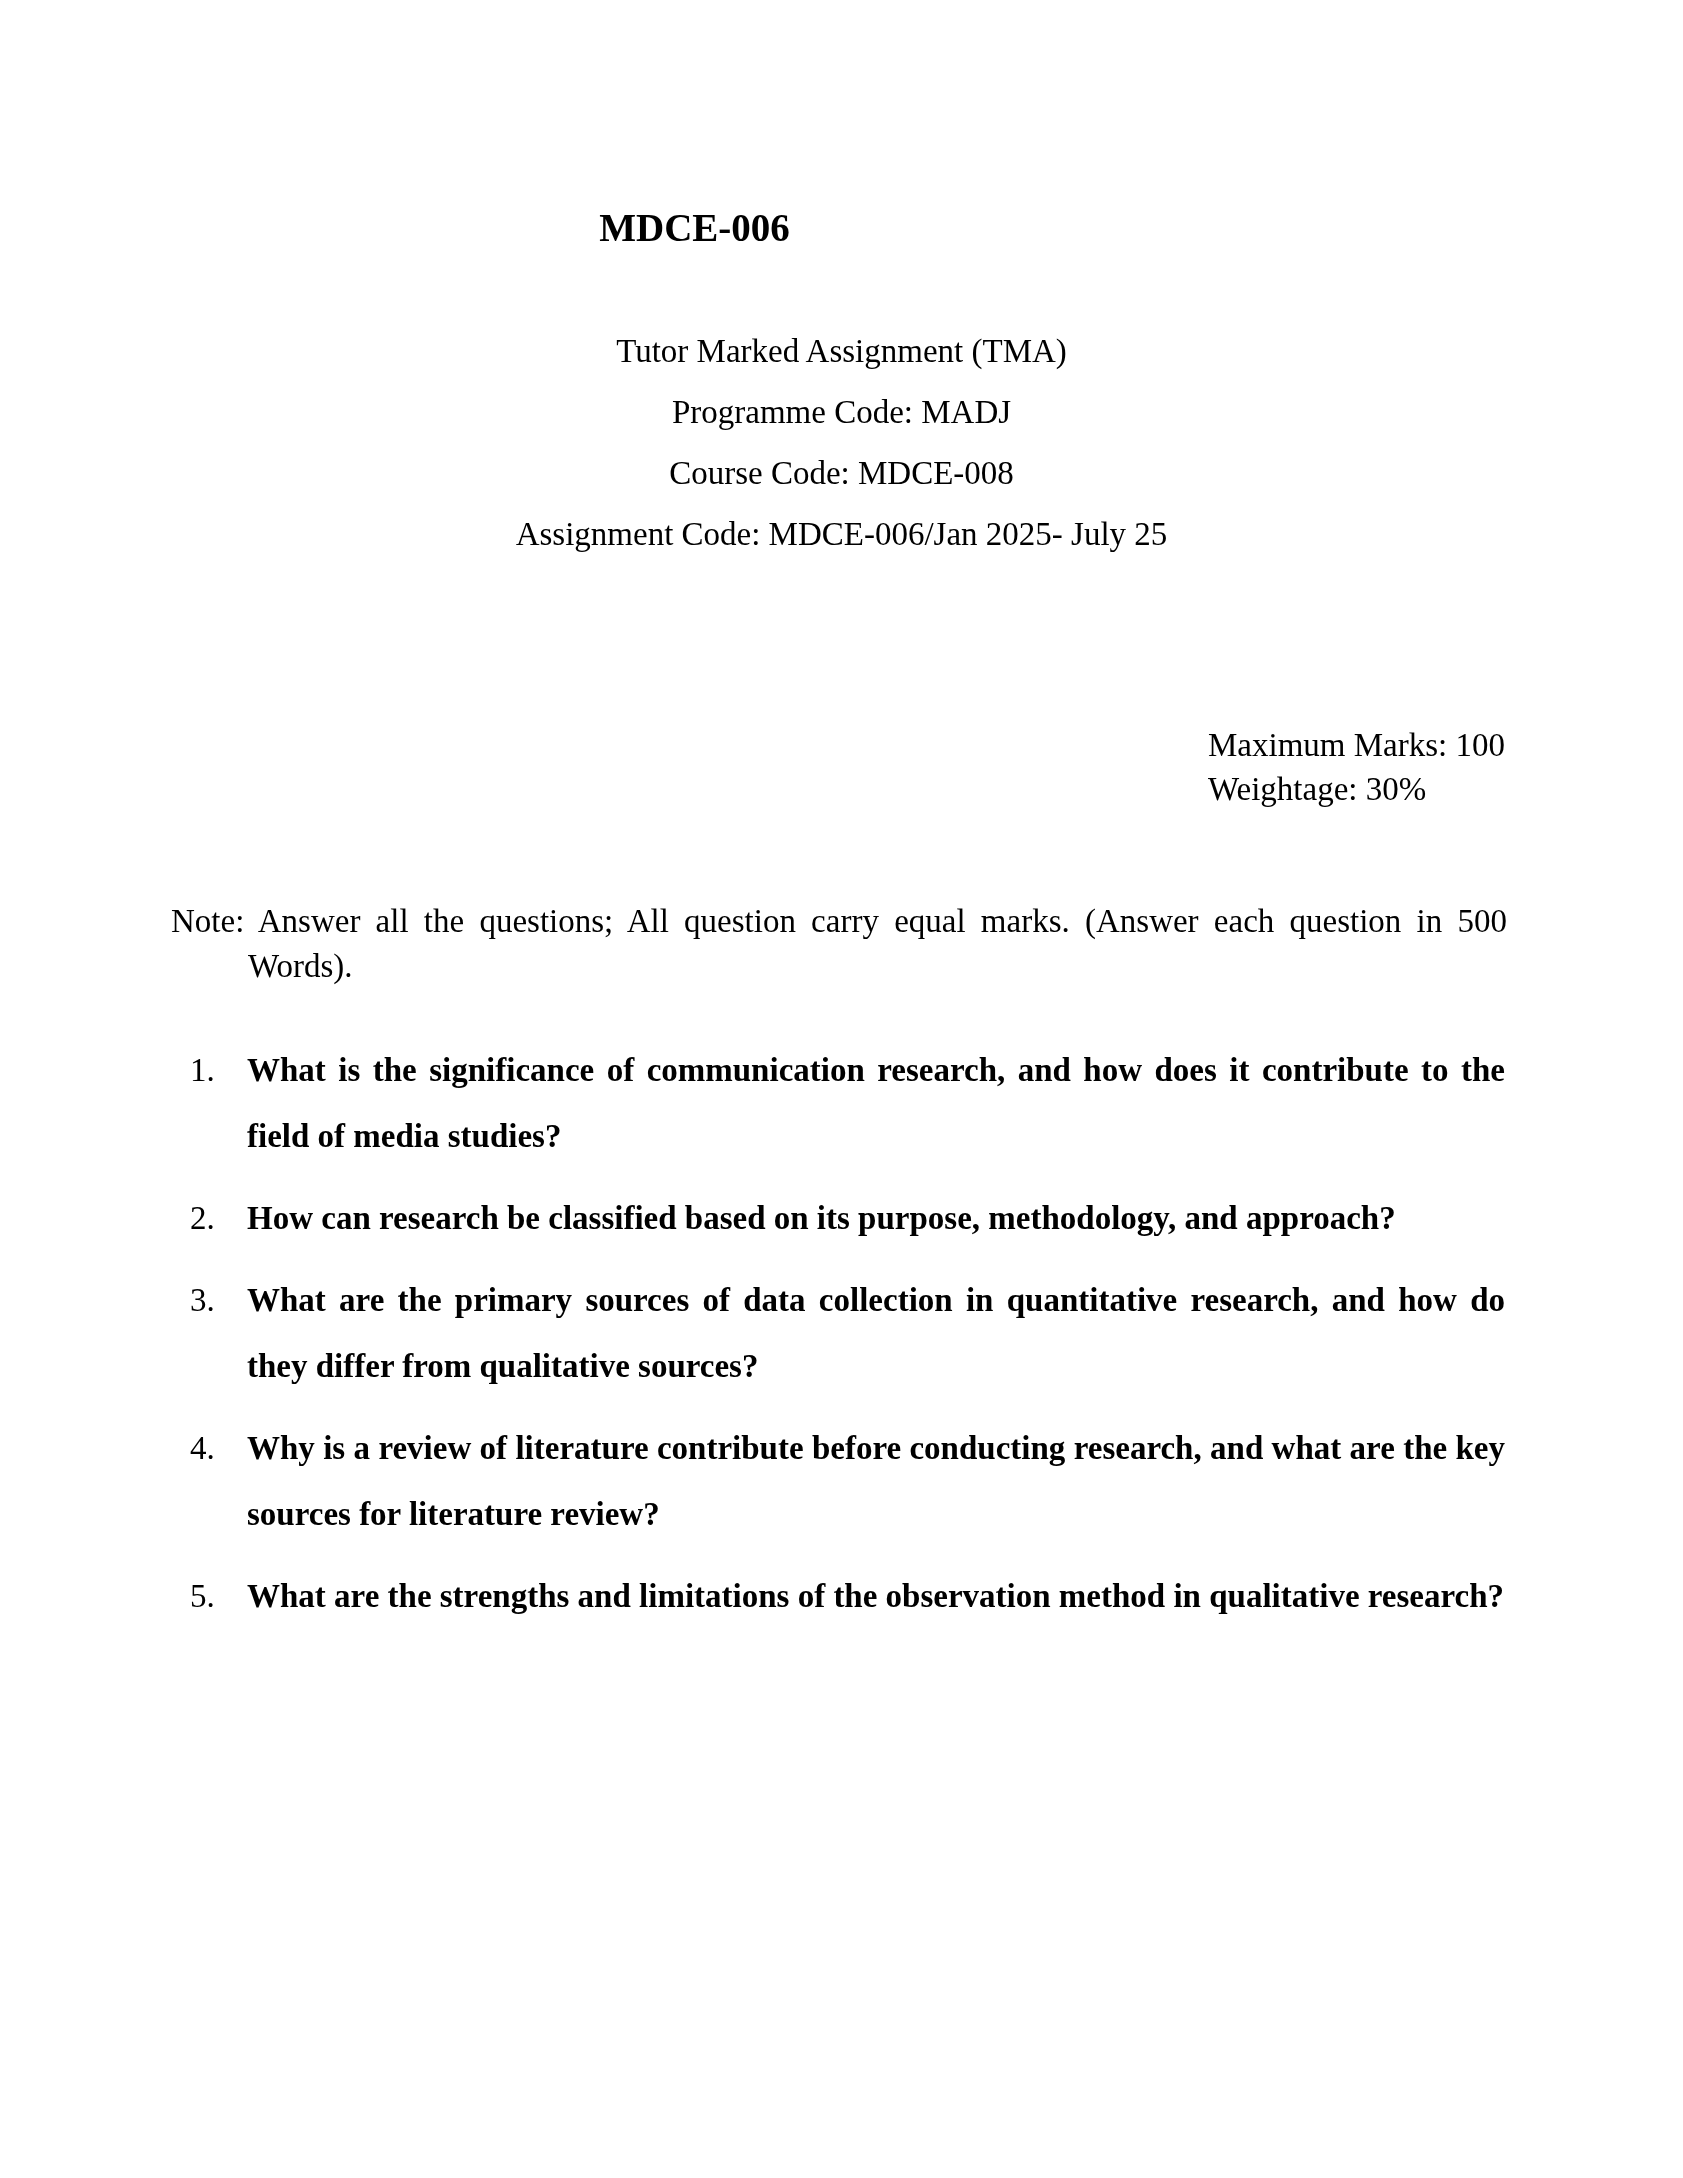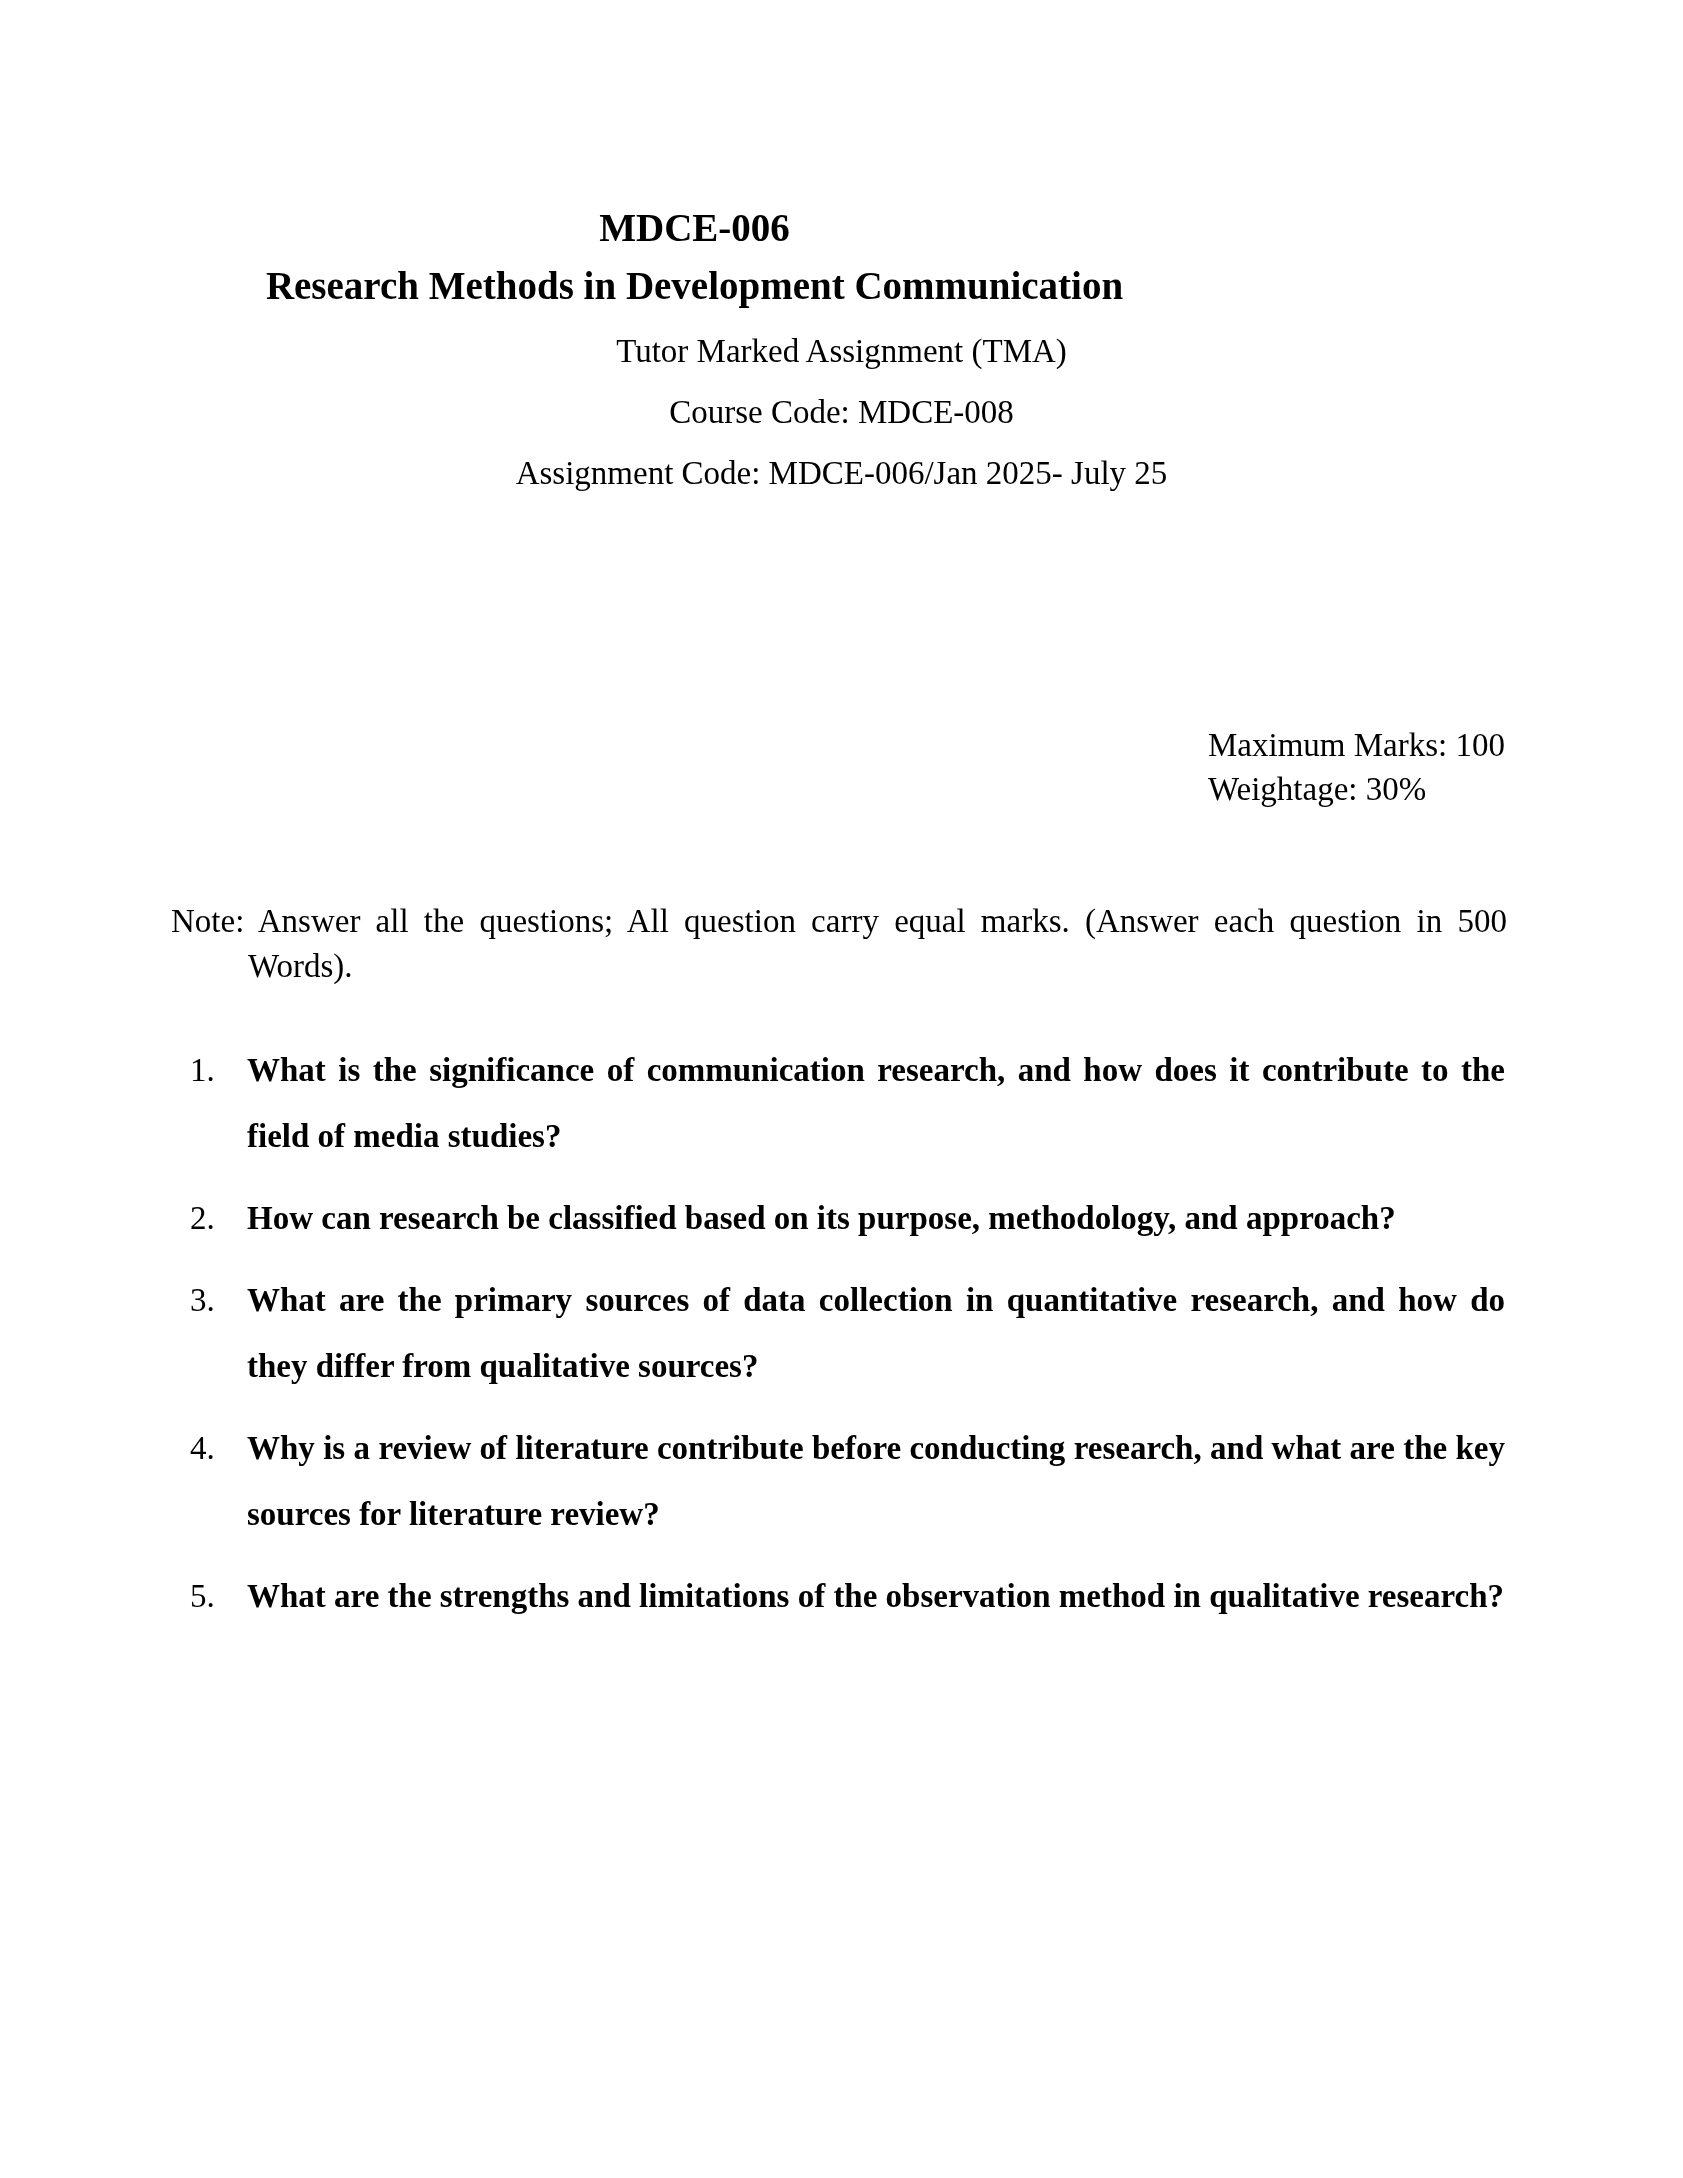--- a/index.html
+++ b/index.html
@@ -91,25 +91,25 @@
     font-weight: bold;
   }
 </style>
 </head>
 <body>
 
 <div class="page">
 
   <div class="header-bold">
     <div>MDCE-006</div>
-    <div>Research Methods in Development Communication</div>
   </div>
 
   <div class="header-info">
     <div>Tutor Marked Assignment (TMA)</div>
+    <div>Programme Code: MADJ</div>
     <div>Course Code: MDCE-008</div>
     <div>Assignment Code: MDCE-006/Jan 2025- July 25</div>
   </div>
 
   <div class="marks">
     <div>Maximum Marks: 100</div>
     <div>Weightage: 30%</div>
   </div>
 
   <div class="note">Note: Answer all the questions; All question carry equal marks. (Answer each question in 500 Words).</div>

